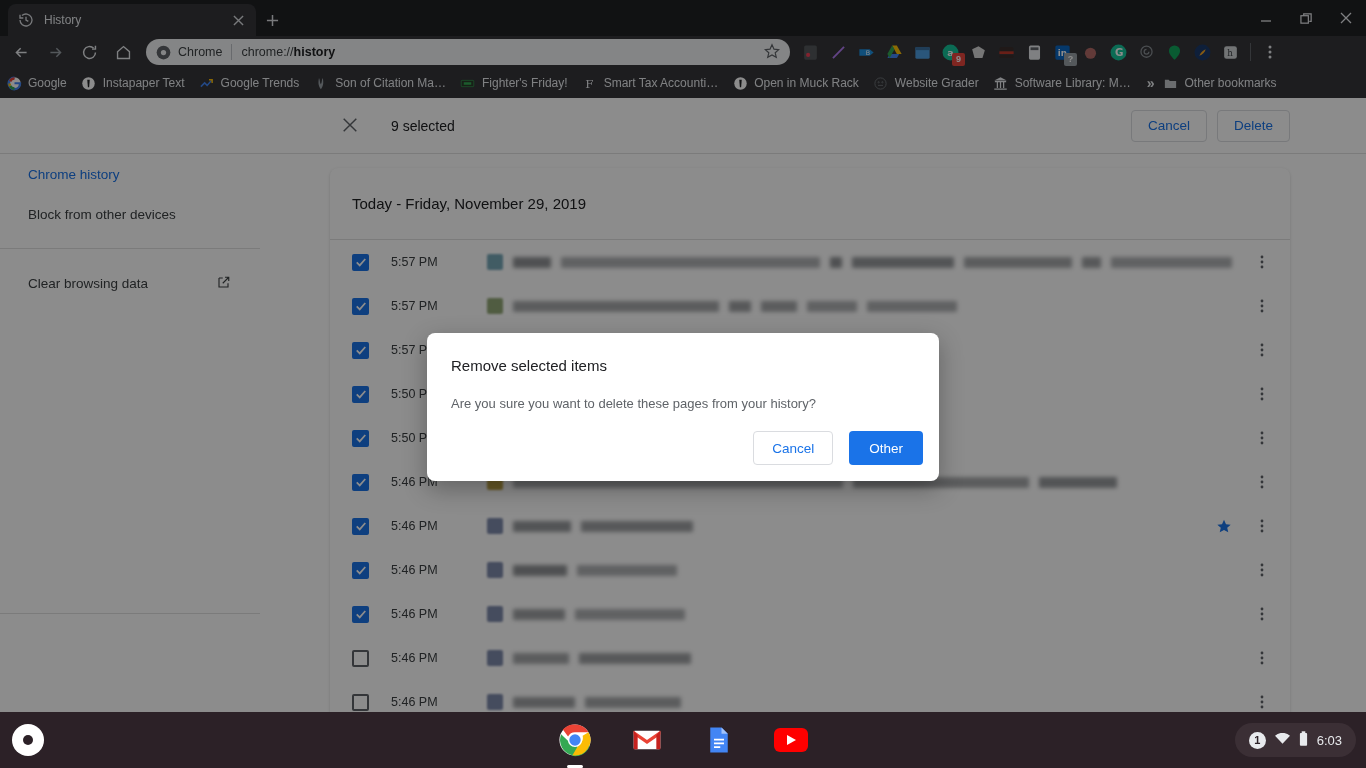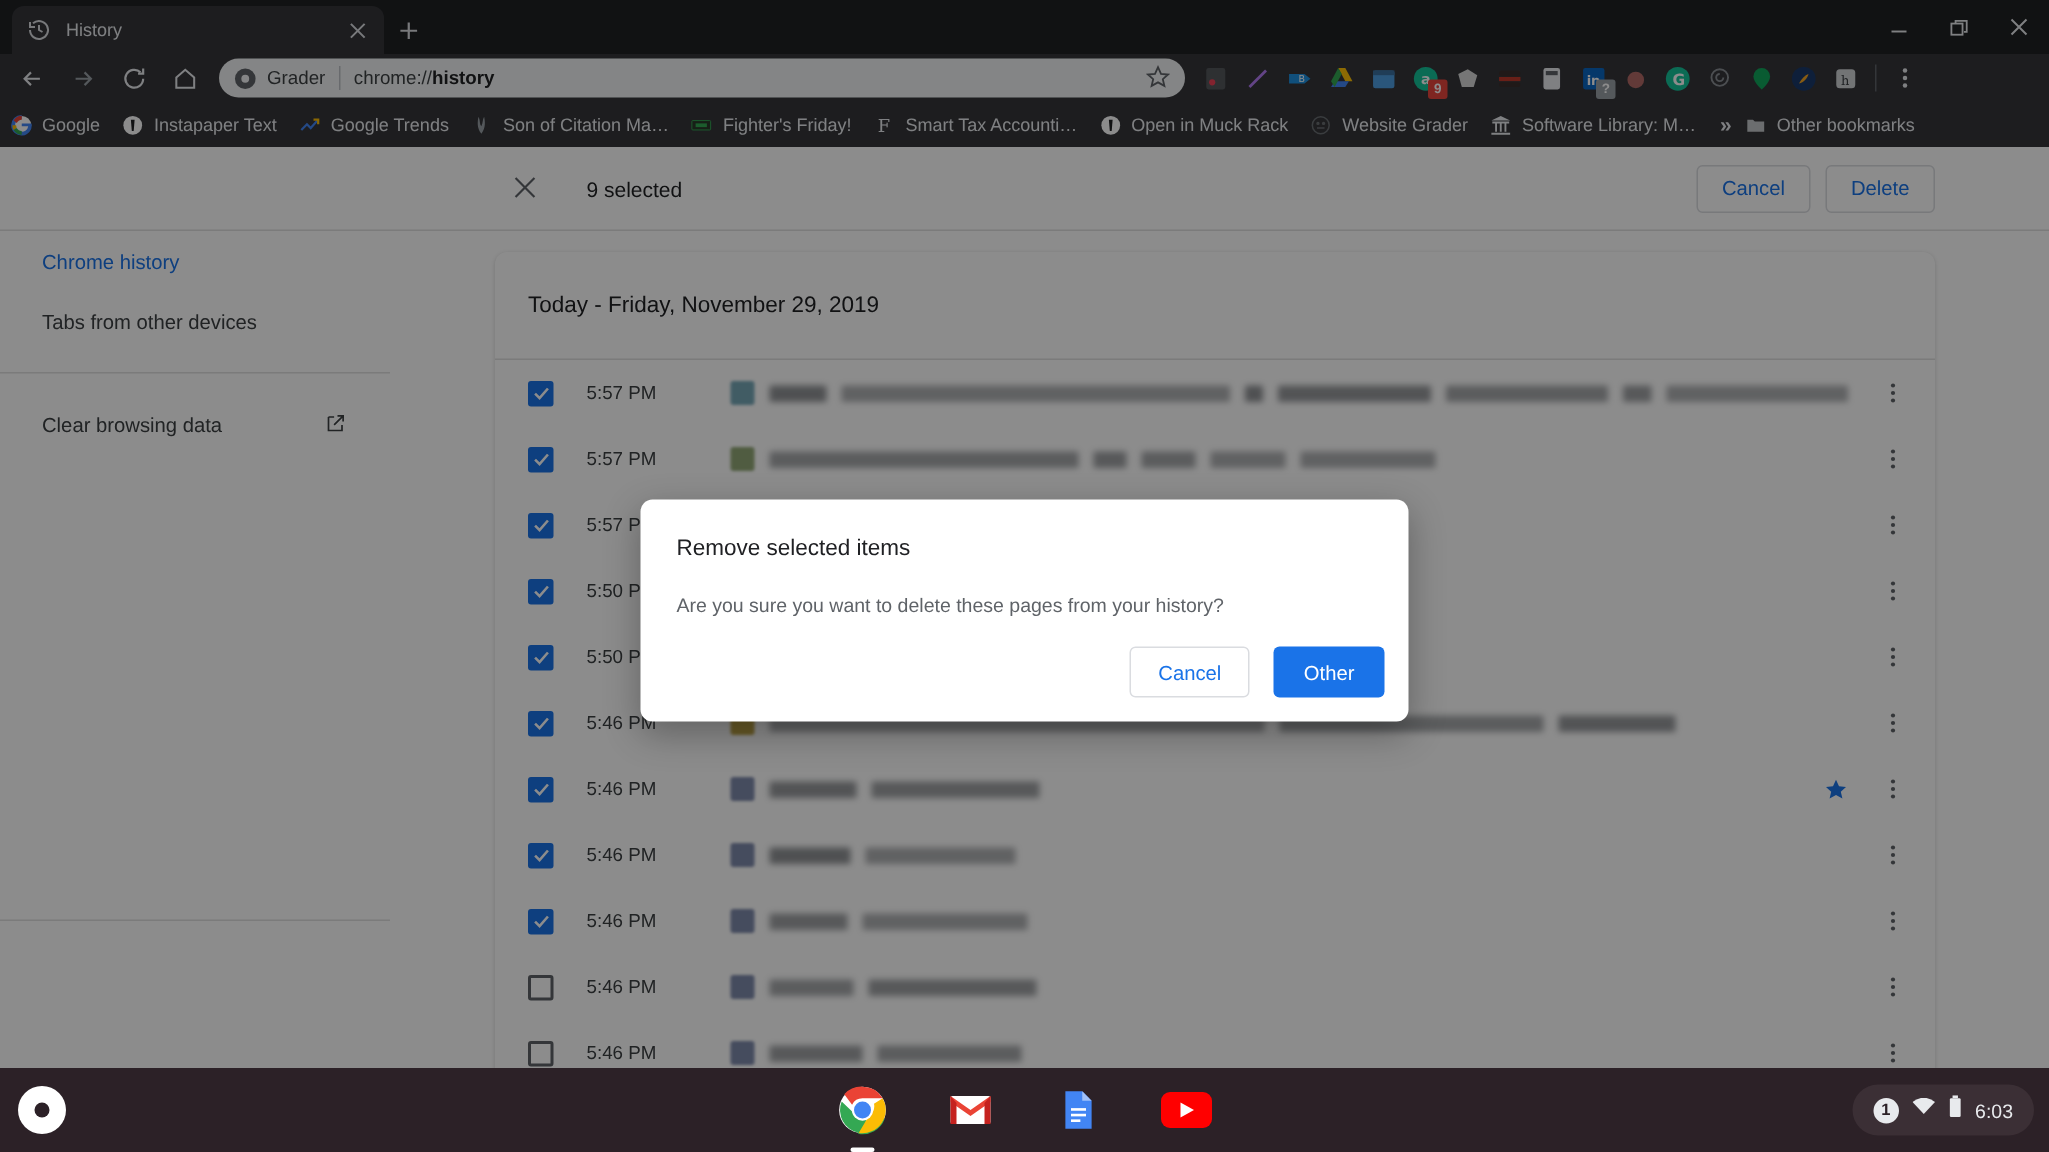--- a/index.html
+++ b/index.html
@@ -236,21 +236,21 @@
     </span>
 
     <div class="omnibox">
       <span class="omni-chip">
         <span class="g">
           <svg width="15" height="15" viewBox="0 0 24 24">
               <circle cx="12" cy="12" r="11" fill="#5f6368"></circle>
               <circle cx="12" cy="12" r="4.2" fill="#f1f3f4"></circle>
             </svg>
         </span>
-        <span>Grader</span>
+        <span>Chrome</span>
       </span>
       <span class="omni-sep"></span>
       <span class="omni-url"><span>chrome://</span><b>history</b></span>
       <span class="omni-star">
         <svg width="16" height="16" viewBox="0 0 24 24" fill="none" stroke="#5f6368" stroke-width="1.8">
             <polygon points="12 2.7 15 9.3 22 10 16.8 14.7 18.4 21.4 12 17.9 5.6 21.4 7.2 14.7 2 10 9 9.3"></polygon>
           </svg>
       </span>
     </div>
 
@@ -471,21 +471,21 @@
         <button class="btn-outline">Cancel</button>
         <button class="btn-outline">Delete</button>
       </span>
     </div>
 
     <div class="sidebar">
       <div class="side-item active">
         <span>Chrome history</span>
       </div>
       <div class="side-item">
-        <span>Tabs from other devices</span>
+        <span>Block from other devices</span>
       </div>
       <div class="side-sep"></div>
       <div class="side-item">
         <span>Clear browsing data</span>
         <span class="side-ext">
           <svg width="15" height="15" viewBox="0 0 20 20" fill="none" stroke="#3c4043" stroke-width="1.5">
               <path d="M4 4h5M4 4v12h12v-5"></path>
               <path d="M12 3h5v5M17 3l-8 8"></path>
             </svg>
         </span>

